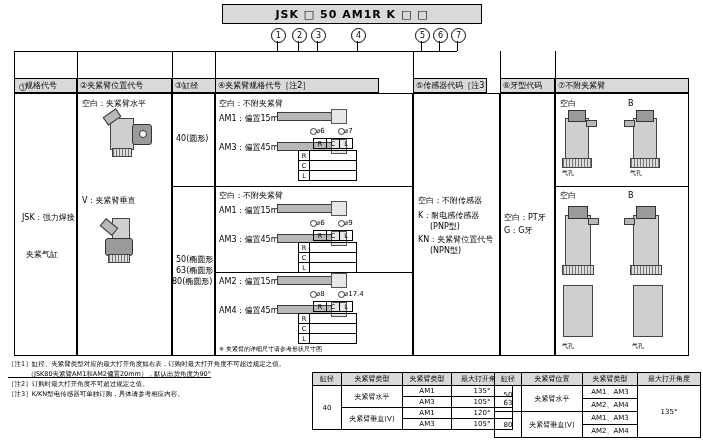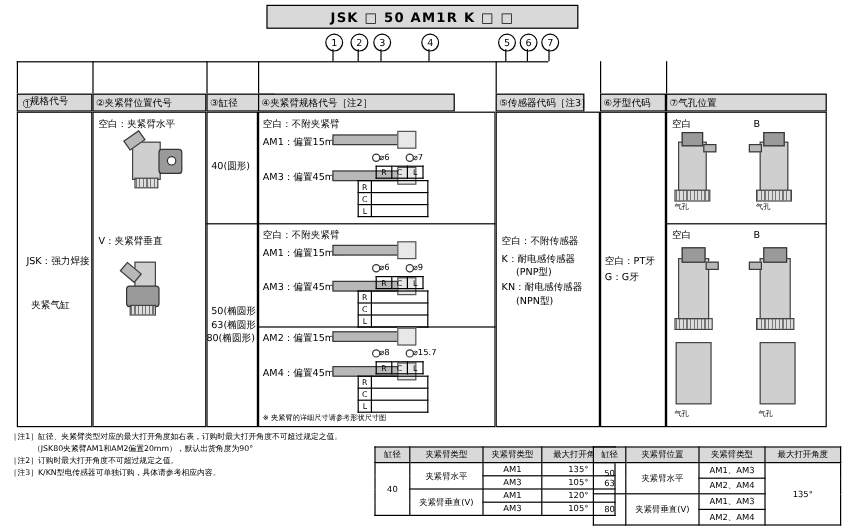--- a/index.html
+++ b/index.html
@@ -80,21 +80,21 @@
 <div class="hdr" style="left:215px;top:78px;width:164px;">
   <span>④</span><span>夹紧臂规格代号［注2］</span>
 </div>
 <div class="hdr" style="left:413px;top:78px;width:74px;">
   <span>⑤</span><span>传感器代码［注3］</span>
 </div>
 <div class="hdr" style="left:500px;top:78px;width:55px;">
   <span>⑥</span><span>牙型代码</span>
 </div>
 <div class="hdr" style="left:555px;top:78px;width:134px;">
-  <span>⑦</span><span>气孔位置</span>
+  <span>⑦</span><span>不附夹紧臂</span>
 </div>
 
 <div class="bx" style="left:14px;top:93px;width:63px;height:263px;"></div>
 <div class="bx" style="left:77px;top:93px;width:95px;height:263px;"></div>
 <div class="bx" style="left:172px;top:93px;width:43px;height:263px;"></div>
 <div class="bx" style="left:215px;top:93px;width:198px;height:263px;"></div>
 <div class="bx" style="left:413px;top:93px;width:87px;height:263px;"></div>
 <div class="bx" style="left:500px;top:93px;width:55px;height:263px;"></div>
 <div class="bx" style="left:555px;top:93px;width:134px;height:263px;"></div>
 
@@ -199,21 +199,21 @@
 </tbody>
   </table>
 
 <div class="txt" style="left:219px;top:277px;"><span>AM2：</span><span>偏置15mm</span></div>
 <div class="arm" style="left:277px;top:276px;width:54px;height:7px;"></div>
 <div class="devl" style="left:331px;top:273px;width:14px;height:13px;"></div>
 <div class="txt" style="left:219px;top:306px;"><span>AM4：</span><span>偏置45mm</span></div>
 <div class="arm" style="left:277px;top:305px;width:54px;height:7px;"></div>
 <div class="devl" style="left:331px;top:302px;width:14px;height:13px;"></div>
 <div class="txt7" style="left:316px;top:290px;">⌀8</div>
-<div class="txt7" style="left:344px;top:290px;">⌀15.7</div>
+<div class="txt7" style="left:344px;top:290px;">⌀17.4</div>
 <div class="dot" style="left:310px;top:291px;width:5px;height:5px;"></div>
 <div class="dot" style="left:338px;top:291px;width:5px;height:5px;"></div>
 <table class="mini" style="left:313px;top:301px;">
   <tbody>
       <tr>
         <td style="width:12px;">R</td>
         <td style="width:12px;">C</td>
         <td style="width:12px;">L</td>
       </tr>
 </tbody>
@@ -233,21 +233,21 @@
         <td></td>
       </tr>
 </tbody>
   </table>
 
 <div class="txt6" style="left:219px;top:345px;">※ 夹紧臂的详细尺寸请参考形状尺寸图</div>
 
 <div class="txt" style="left:418px;top:196px;">空白：不附传感器</div>
 <div class="txt" style="left:418px;top:211px;">K：耐电感传感器</div>
 <div class="txt" style="left:430px;top:222px;text-align:center;">(PNP型)</div>
-<div class="txt" style="left:418px;top:235px;">KN：耐电感传感器</div>
+<div class="txt" style="left:418px;top:235px;">KN：夹紧臂位置代号</div>
 <div class="txt" style="left:430px;top:246px;">(NPN型)</div>
 
 <div class="txt" style="left:504px;top:213px;">空白：PT牙</div>
 <div class="txt" style="left:504px;top:226px;">G：G牙</div>
 
 <div class="hline" style="left:555px;top:186px;width:134px;"></div>
 <div class="txt" style="left:560px;top:99px;">空白</div>
 <div class="txt" style="left:628px;top:99px;">B</div>
 
 <div class="dev" style="left:565px;top:118px;width:22px;height:40px;"></div>
@@ -273,21 +273,21 @@
 <div class="dev" style="left:633px;top:215px;width:24px;height:50px;"></div>
 <div class="devd" style="left:636px;top:206px;width:18px;height:11px;"></div>
 <div class="hatch" style="left:630px;top:265px;width:30px;height:8px;"></div>
 <div class="arm" style="left:624px;top:218px;width:9px;height:5px;"></div>
 <div class="txt6" style="left:562px;top:342px;">气孔</div>
 <div class="txt6" style="left:632px;top:342px;">气孔</div>
 <div class="dev" style="left:563px;top:285px;width:28px;height:50px;"></div>
 <div class="dev" style="left:633px;top:285px;width:28px;height:50px;"></div>
 
 <div class="foot" style="left:8px;top:360px;">［注1］缸径、夹紧臂类型对应的最大打开角度如右表，订购时最大打开角度不可超过规定之值。</div>
-<div class="foot" style="left:8px;top:370px;">　　　（JSK80夹紧臂AM1和AM2偏置20mm），默认出货角度为90°</div>
+<div class="foot" style="left:8px;top:370px;text-decoration:underline;">　　　（JSK80夹紧臂AM1和AM2偏置20mm），默认出货角度为90°</div>
 <div class="foot" style="left:8px;top:380px;">［注2］订购时最大打开角度不可超过规定之值。</div>
 <div class="foot" style="left:8px;top:390px;">［注3］K/KN型电传感器可单独订购，具体请参考相应内容。</div>
 
 <table class="bt" style="left:312px;top:372px;">
   <tbody>
       <tr>
     <th style="width:24px;">缸径</th>
     <th style="width:56px;">夹紧臂类型</th>
     <th style="width:44px;">夹紧臂类型</th>
     <th style="width:56px;">最大打开角度</th>

